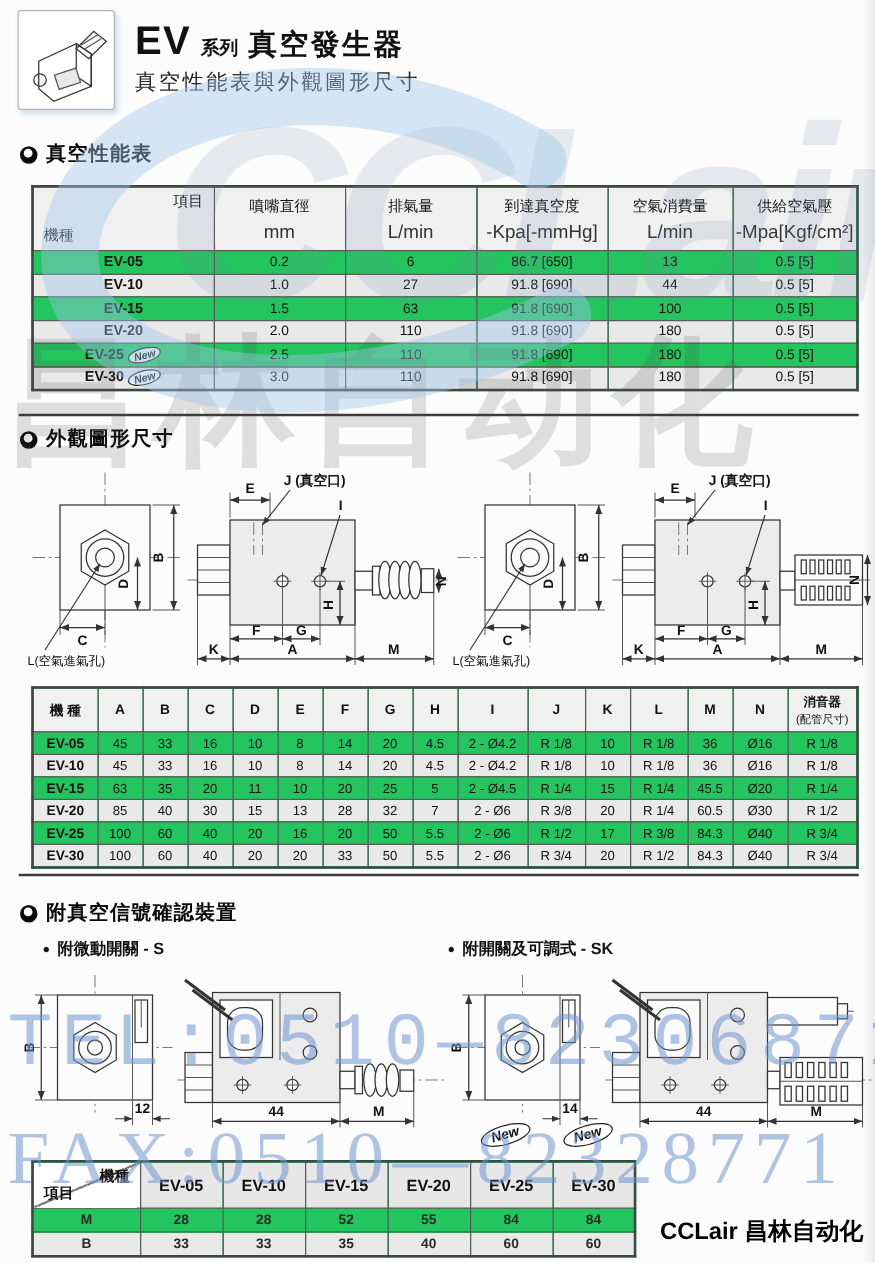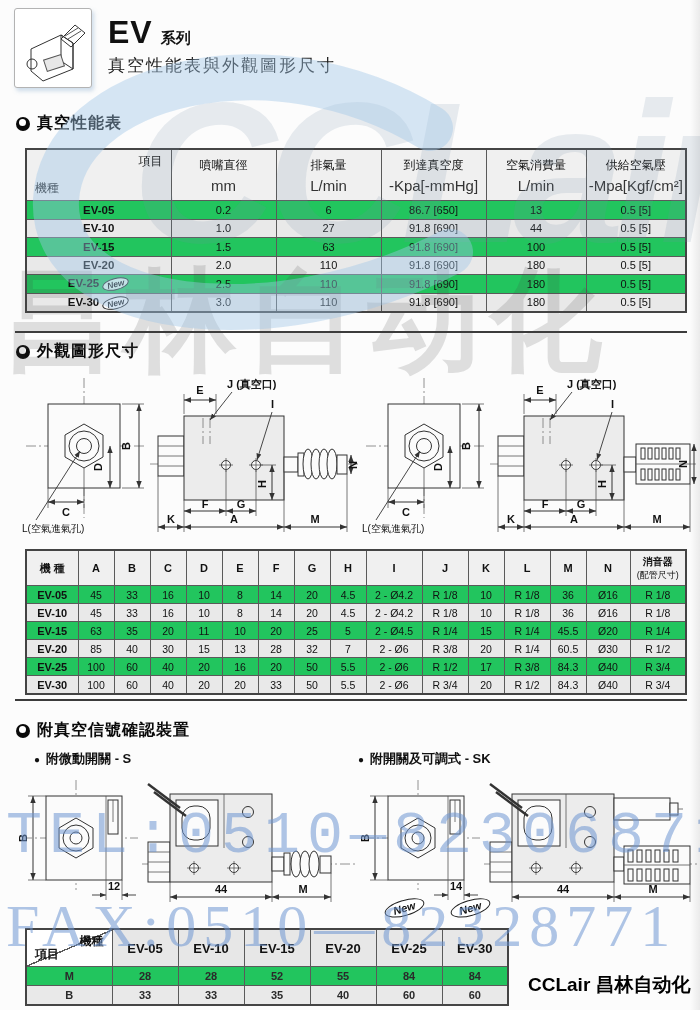--- a/index.html
+++ b/index.html
@@ -107,20 +107,21 @@
     <polygon points="46,30 60,16 70,24 56,38" fill="#cfcfcf" stroke="#444" stroke-width="1"></polygon>
     <line x1="50" y1="27" x2="63" y2="19" stroke="#555" stroke-width="1"></line>
     <line x1="53" y1="30" x2="66" y2="22" stroke="#555" stroke-width="1"></line>
     <circle cx="17" cy="55" r="5" fill="#3a3a3a" stroke="#222"></circle>
     <rect x="30" y="48" width="18" height="12" fill="#e8e8e8" stroke="#555" transform="rotate(-18 39 54)"></rect>
   </svg>
 </div>
 <div class="abs title-line">
   <span class="ev-big">EV</span>
   <span class="series-small">系列</span>
+  <span class="prod-big">真空發生器</span>
 </div>
 <div class="abs subtitle">真空性能表與外觀圖形尺寸</div>
 
 <div class="abs sec-title" style="left:16px;top:113px">
   <span class="sec-icon"></span>
   <span>真空性能表</span>
 </div>
 
 <table class="t1">
   <colgroup>

